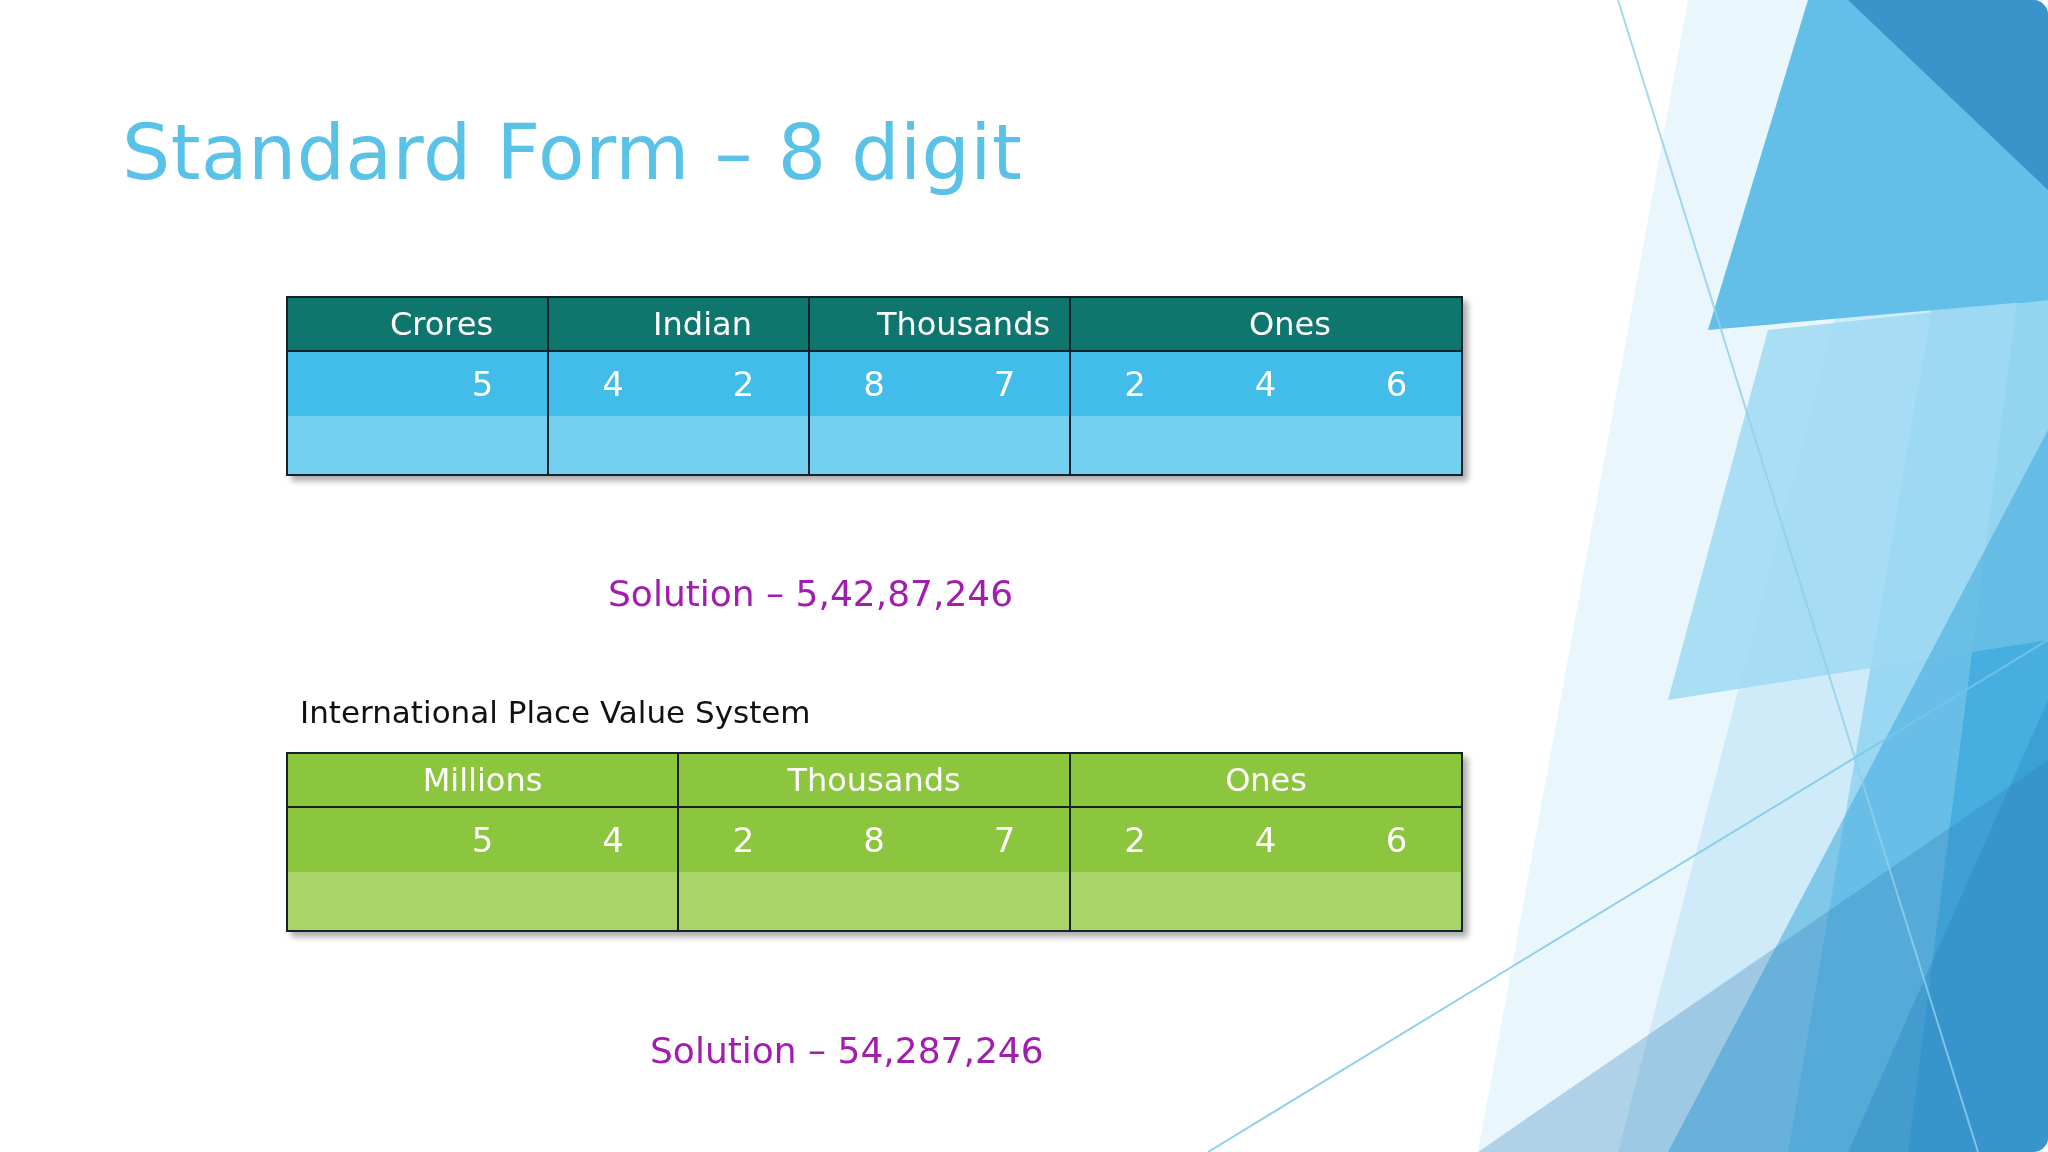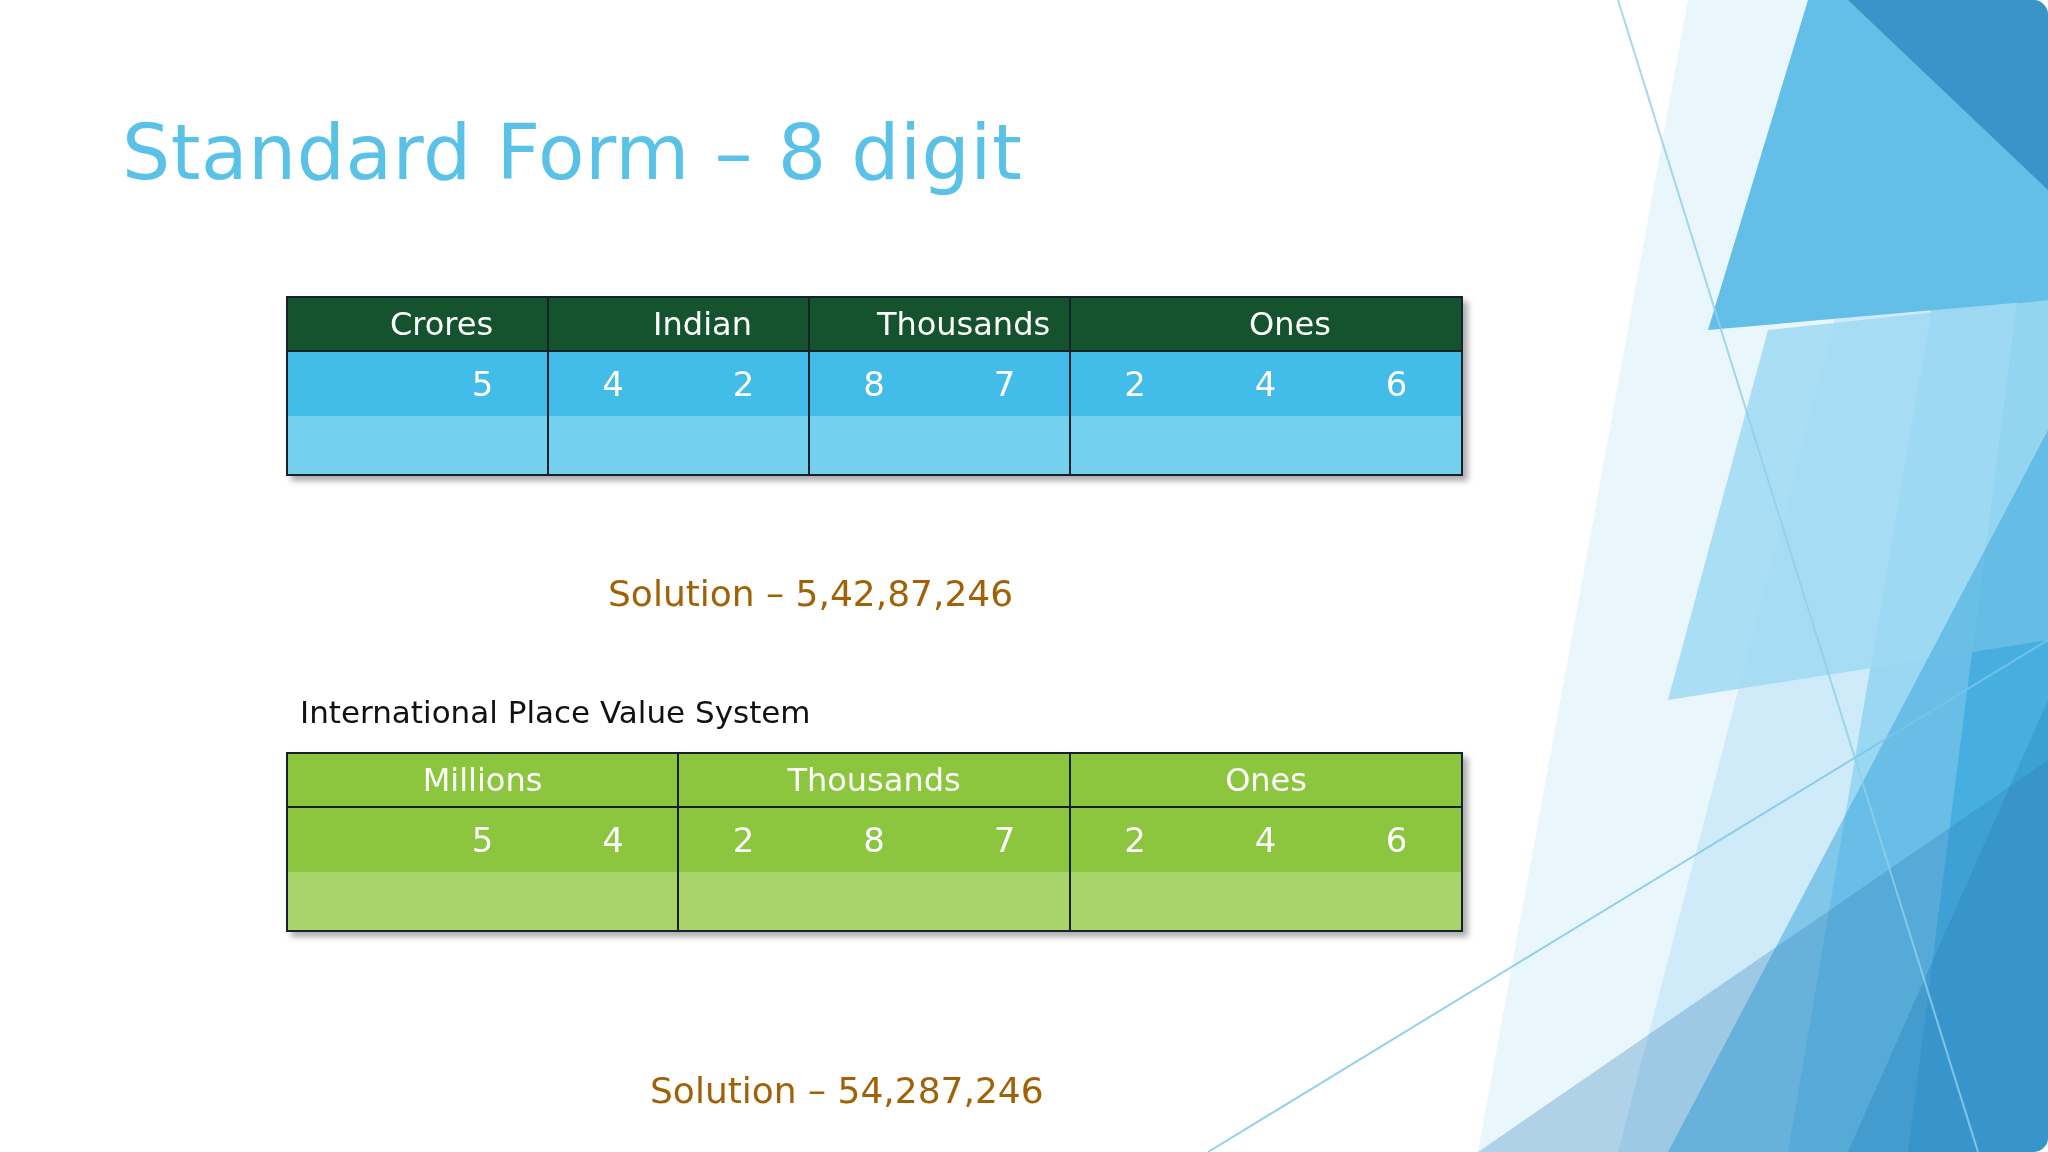--- a/index.html
+++ b/index.html
@@ -58,25 +58,25 @@
     white-space: nowrap;
   }
   #caption-indian { left: 300px; top: 234px; }
   #caption-intl   { left: 300px; top: 694px; }
 
   
   .solution {
     position: absolute;
     font-family: "DejaVu Sans", sans-serif;
     font-size: 36px;
-    color: #a16207;
+    color: #a21caf;
     white-space: nowrap;
   }
   #solution-indian { left: 608px; top: 573px; }
-  #solution-intl   { left: 650px; top: 1070px; }
+  #solution-intl   { left: 650px; top: 1030px; }
 
   
   .pv-table {
     position: absolute;
     border-collapse: collapse;
     table-layout: fixed;
     box-shadow: 5px 5px 6px rgba(0,0,0,0.32);
   }
   .pv-table td, .pv-table th {
     border: 2px solid #16212b;
@@ -109,21 +109,21 @@
   .pv-table tr.r-sub td,
   .pv-table tr.r-dig td,
   .pv-table tr.r-blank td { border-top-color: transparent; border-bottom-color: transparent; }
   .pv-table tr.r-blank td { border-bottom-color: #16212b; }
   .pv-table tr.r-sub td.grpstart { border-left-color: #16212b; }
   .pv-table tr.r-dig td.grpstart { border-left-color: #16212b; }
   .pv-table tr.r-blank td.grpstart { border-left-color: #16212b; }
 
   
   #table-indian { left: 286px; top: 296px; width: 1175px; }
-  #table-indian .grp   { background: #14532d; padding-left: 48px; }
+  #table-indian .grp   { background: #0f766e; padding-left: 48px; }
   #table-indian .sub   { background: #7FD3F0; }
   #table-indian .dig   { background: #42BCE8; }
   #table-indian .blank { background: #74D0EF; }
 
   
   #table-intl { left: 286px; top: 752px; width: 1175px; }
   #table-intl .grp   { background: #8CC63E; }
   #table-intl .sub   { background: #A9D46A; }
   #table-intl .dig   { background: #8CC63E; }
   #table-intl .blank { background: #A9D46A; }

